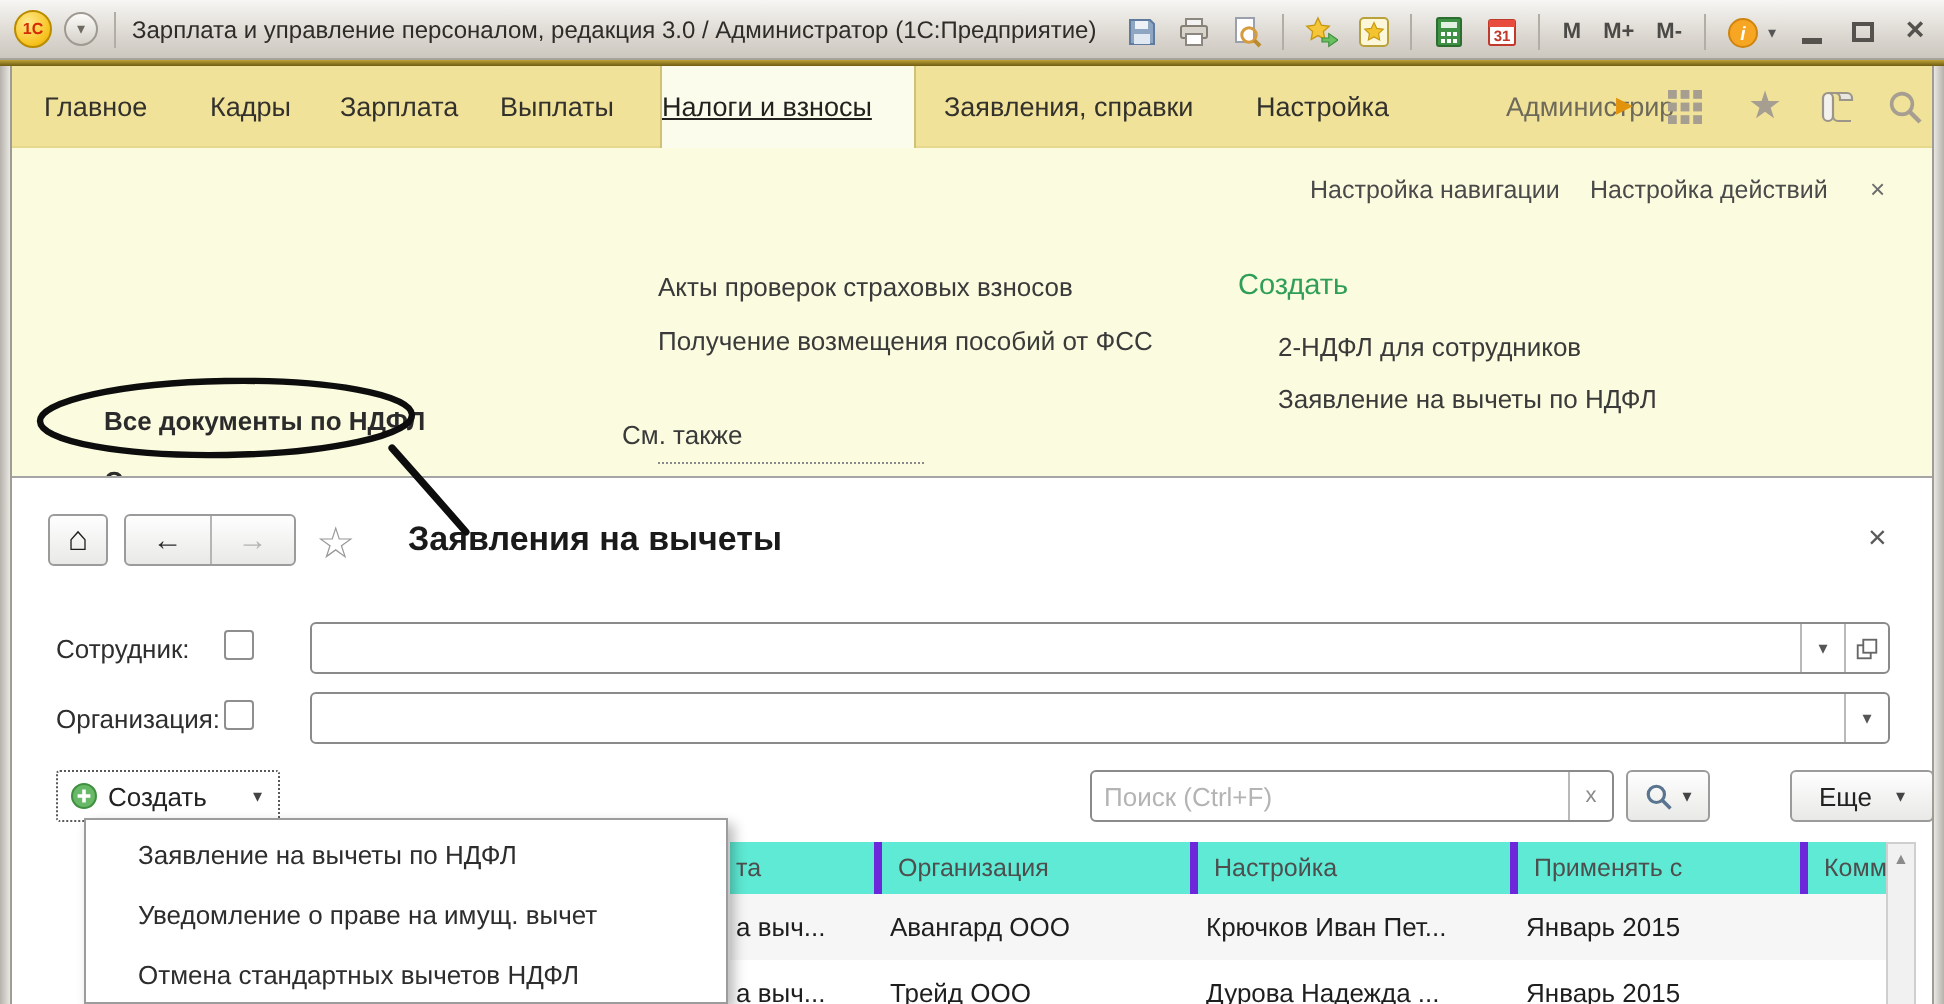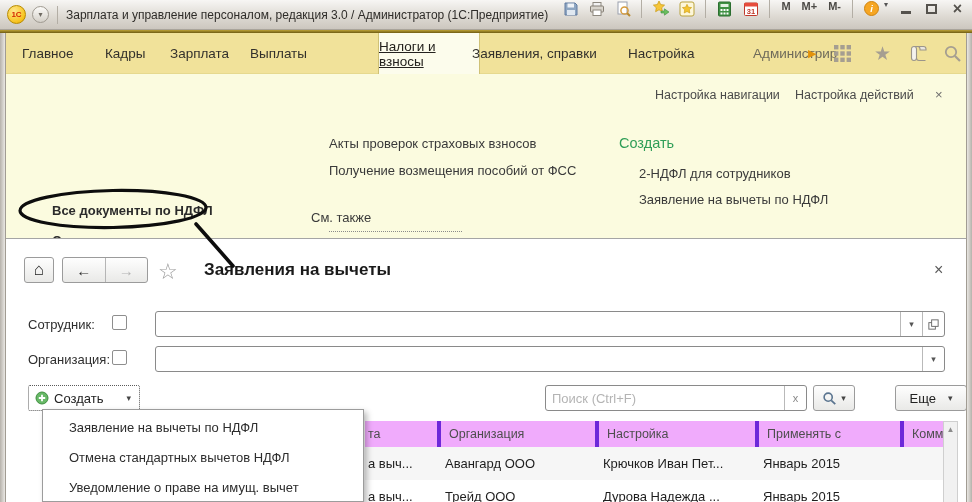--- a/index.html
+++ b/index.html
@@ -14,39 +14,39 @@
     border-bottom:1px solid #a9a49b; display:flex; align-items:center; }
   .logo { width:19px; height:19px; margin-left:7px; border-radius:50%;
     background:radial-gradient(circle at 35% 30%,#ffe98c,#f7c21d 70%,#d89a00);
     border:1px solid #b98c00; color:#d42b00; font-size:8px; font-weight:bold;
     display:flex; align-items:center; justify-content:center; }
   .sysmenu { width:17px; height:17px; margin-left:6px; border-radius:50%;
     background:linear-gradient(#fcfbf9,#d4d0c8); border:1px solid #9f9a91;
     color:#6e6a62; font-size:8px; display:flex; align-items:center; justify-content:center; }
   .tb-sep { width:1px; height:18px; background:#b3aea5; margin:0 8px; }
   .tb-title { font-size:12px; color:#2e2c29; white-space:nowrap; }
-  .tb-right { position:absolute; right:6px; top:0; height:32px; display:flex; align-items:flex-start; gap:9px; }
+  .tb-right { position:absolute; right:6px; top:0; height:32px; display:flex; align-items:center; gap:9px; }
   .tb-ic { width:17px; height:17px; display:flex; align-items:center; justify-content:center; }
   .mbtn { font-size:11px; font-weight:bold; color:#4c4a46; padding:0 1px; }
   .wc-min { width:10px; height:3px; background:#55524d; margin-top:8px; }
   .wc-max { width:11px; height:10px; border:2px solid #55524d; }
   .wc-close { font-size:16px; font-weight:bold; color:#55524d; line-height:16px; }
 
   
   .accent { left:0; top:30px; width:972px; height:3px; background:linear-gradient(#bda237,#6f5c12); }
   .frame { top:33px; width:6px; height:469px; background:linear-gradient(90deg,#b6b2ab,#e9e7e3); }
   .frame.left { left:0; border-right:1px solid #a19c93; }
   .frame.right { left:966px; background:linear-gradient(90deg,#e9e7e3,#b6b2ab); border-left:1px solid #a19c93; }
 
   
   .tabbar { left:6px; top:33px; width:960px; height:41px; background:#f1e29a; border-bottom:1px solid #e6d98e; }
   .tab { position:absolute; top:0; height:41px; line-height:41px; font-size:13.5px; color:#33312c; white-space:nowrap; cursor:default; }
-  .tab-active-box { position:absolute; left:324px; top:0; width:102px; height:41px;
+  .tab-active-box { position:absolute; left:324px; top:0; width:128px; height:41px;
     background:#fcfcec; border-left:1px solid #cfc176; border-right:1px solid #cfc176;
-    display:flex; align-items:center; justify-content:center;margin-left:48px; }
+    display:flex; align-items:center; justify-content:flex-start; }
   .tab-active-box .lbl { font-size:13.5px; color:#24221e; text-decoration:underline; }
   .overflow-arrow { position:absolute; left:802px; top:0; height:41px; line-height:41px; color:#e2930c; font-size:11px; }
   .tabbar-icon { position:absolute; top:10px; width:21px; height:21px; display:flex; align-items:center; justify-content:center; }
   .tabbar-star { color:#a59e91; font-size:19px; line-height:21px; }
 
   
   .navpanel { left:6px; top:74px; width:960px; height:164px; background:#fbfbdf; }
   .np-link { position:absolute; font-size:13px; color:#3a3a3a; white-space:nowrap; cursor:default; }
   .np-bold { font-weight:bold; color:#2b2b2b; }
   .np-small { font-size:12.5px; color:#4a4a4a; }
@@ -77,21 +77,21 @@
   .createbtn .arr { margin-left:auto; font-size:9px; color:#444; }
   .searchwrap { left:539px; top:146px; width:262px; height:26px; }
   .searchwrap input::placeholder { color:#b4b4b4; }
   .clear-x { font-size:11px; color:#8a8a8a; }
   .srchbtn { left:807px; top:146px; width:42px; height:26px; display:flex; align-items:center; justify-content:center; gap:4px; }
   .morebtn { left:865px; top:146px; width:72px; height:26px; display:flex; align-items:center; justify-content:center; gap:12px; font-size:13px; color:#222;margin-left:24px; }
   .arr9 { font-size:9px; color:#444; }
 
   
   .table { left:359px; top:182px; width:578px; height:82px; }
-  .thead { position:absolute; left:0; top:0; width:578px; height:31px; background:#f0abfc; border-bottom:1px solid #cfcfcf; }
+  .thead { position:absolute; left:0; top:0; width:578px; height:31px; background:#5eead4; border-bottom:1px solid #cfcfcf; }
   .th { position:absolute; top:0; height:26px; line-height:26px; font-size:12.5px; color:#4e4e4e; white-space:nowrap; overflow:hidden; border-left:4px solid #6d28d9; padding-left:8px; }
   .trow { position:absolute; left:0; width:578px; height:33px; }
   .td { position:absolute; top:0; height:33px; line-height:33px; font-size:13px; color:#1e1e1e; white-space:nowrap; overflow:hidden; padding-left:8px; }
   .scrollbar { left:937px; top:182px; width:15px; height:82px; background:#f1f1f1; border:1px solid #cfcfcf; display:flex; justify-content:center; }
   .scroll-up { font-size:8px; color:#8b8b8b; margin-top:3px; }
 
   
   .popup { left:42px; top:409px; width:322px; height:93px; background:#fff; border:1px solid #9c9c9c;
     box-shadow:3px 3px 6px rgba(0,0,0,.28); z-index:40; padding-top:3px; }
   .popup .item { height:30px; line-height:30px; padding-left:26px; font-size:13px; color:#2d2d2d; white-space:nowrap; cursor:default; }
@@ -341,22 +341,22 @@
         <span class="td" style="left:390px;width:145px">Январь 2015</span>
       </div>
     </div>
     <div class="abs scrollbar">
       <span class="scroll-up">▲</span>
     </div>
   </div>
 
   <div class="abs popup">
     <div class="item">Заявление на вычеты по НДФЛ</div>
+    <div class="item">Уведомление о праве на имущ. вычет</div>
     <div class="item">Отмена стандартных вычетов НДФЛ</div>
-    <div class="item">Уведомление о праве на имущ. вычет</div>
   </div>
 
   <svg class="abs annotation" viewBox="0 0 972 502">
     <ellipse cx="113" cy="209" rx="93" ry="18.5" fill="none" stroke="#0d0d0d" stroke-width="3.2" transform="rotate(-1 113 209)"></ellipse>
     <path d="M196 224 Q212 242 233 266" fill="none" stroke="#0d0d0d" stroke-width="3.6" stroke-linecap="round"></path>
   </svg>
 
 </div>
 
 </body></html>

